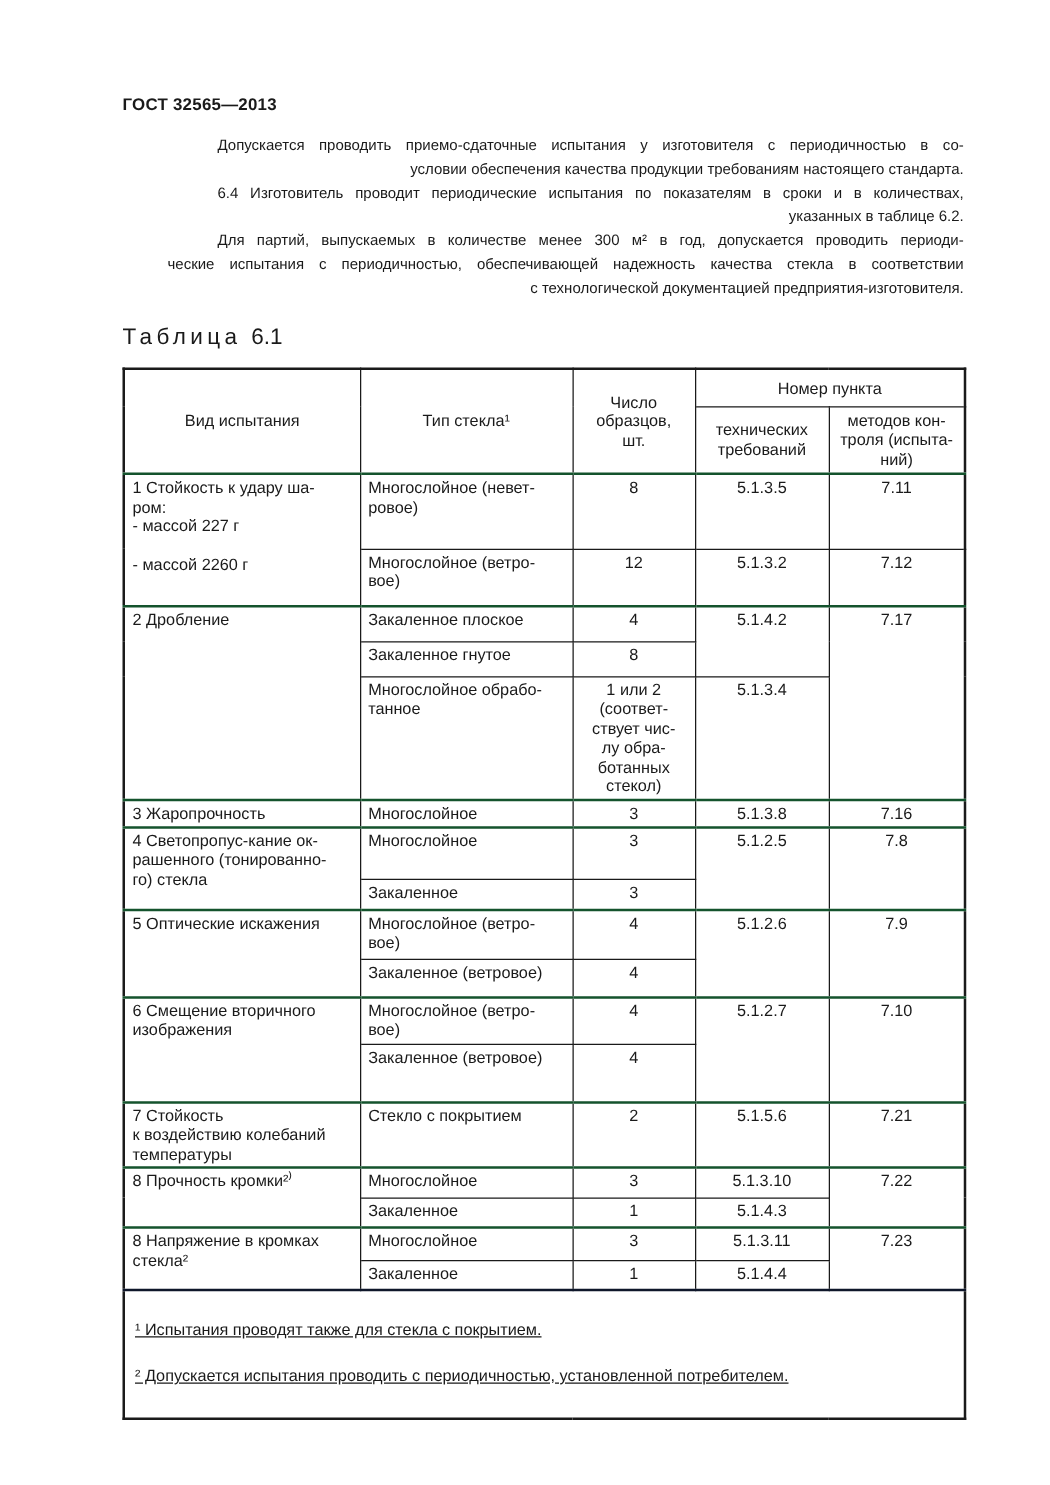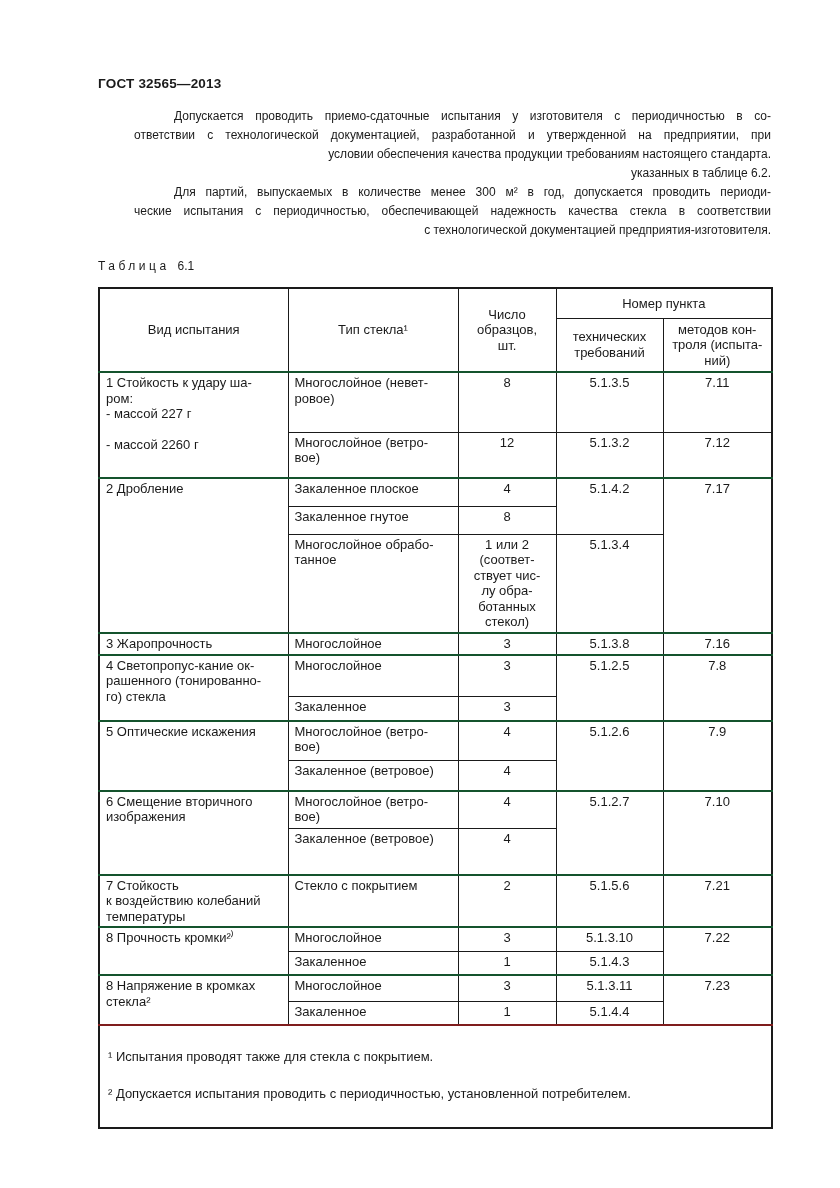--- a/index.html
+++ b/index.html
@@ -15,21 +15,21 @@
   }
   .content { position:absolute; left:98px; top:76px; width:673px; }
 
   .doc-header { font-weight:bold; font-size:13.5px; margin-bottom:16px; letter-spacing:0.2px; }
 
   .para { font-size:12px; line-height:19px;margin-left:36px; }
   .jline { text-align:justify; text-align-last:justify; }
   .lline { text-align:right; }
   .indent { text-indent:40px; }
 
-  .caption { margin-top:19px; margin-bottom:14px; font-size:12px; }
+  .caption { margin-top:19px; margin-bottom:14px; font-size:18px; }
   .cap-label { letter-spacing:3.5px; margin-right:8px; }
 
   table.t {
     border-collapse:collapse;
     width:673px;
     border:2px solid #1a1a1a;
     font-size:13px;
     table-layout:fixed;
   }
   table.t th, table.t td {
@@ -46,39 +46,39 @@
     vertical-align:middle;
     padding:3px 4px;
   }
   tr.gs td { border-top:2px solid #14532d; }
   td.num { text-align:center; }
   td.vb { vertical-align:bottom; }
   td.vm { vertical-align:middle;text-align:center; }
   td.pt { padding-top:16px; }
   td.gpb { padding-bottom:13px; }
 
-  tr.fnrow td { border-top:2px solid #7f1d1d; padding:5px 8px 9px 8px; }
+  tr.fnrow td { border-top:2px solid #0f172a; padding:5px 8px 9px 8px;text-decoration:underline; }
   .fn-line { white-space:pre-line; font-size:13px; line-height:16px; margin-top:6px; }
   .fn-line:first-child { margin-top:2px; }
 </style>
 </head>
 <body>
 
 <div class="page">
   <div class="content">
 
     <div class="doc-header">ГОСТ 32565—2013</div>
 
     <div class="para">
       <div class="jline indent">Допускается проводить приемо-сдаточные испытания у изготовителя с периодичностью в со-</div>
-      <div class="jline">ответствии с технологической документацией, разработанной и утвержденной на предприятии, при</div>
       <div class="lline">условии обеспечения качества продукции требованиям настоящего стандарта.</div>
     </div>
 
     <div class="para">
+      <div class="jline indent">6.4 Изготовитель проводит периодические испытания по показателям в сроки и в количествах,</div>
       <div class="lline">указанных в таблице 6.2.</div>
     </div>
 
     <div class="para">
       <div class="jline indent">Для партий, выпускаемых в количестве менее 300 м² в год, допускается проводить периоди-</div>
       <div class="jline">ческие испытания с периодичностью, обеспечивающей надежность качества стекла в соответствии</div>
       <div class="lline">с технологической документацией предприятия-изготовителя.</div>
     </div>
 
     <div class="caption">

